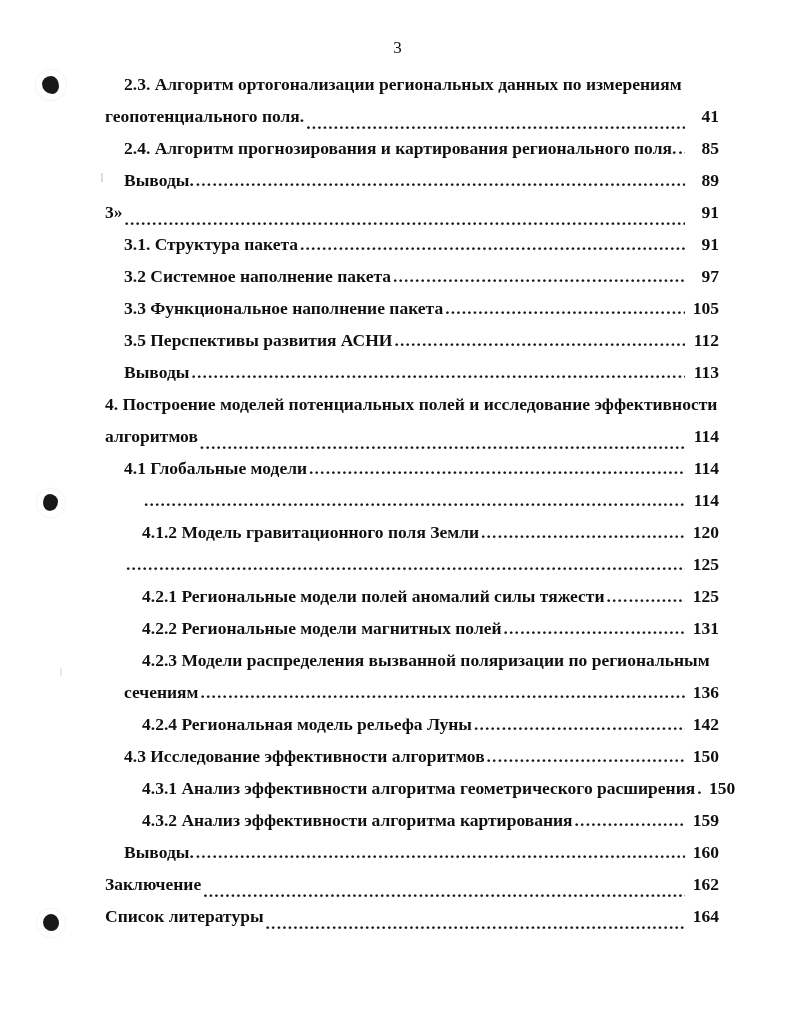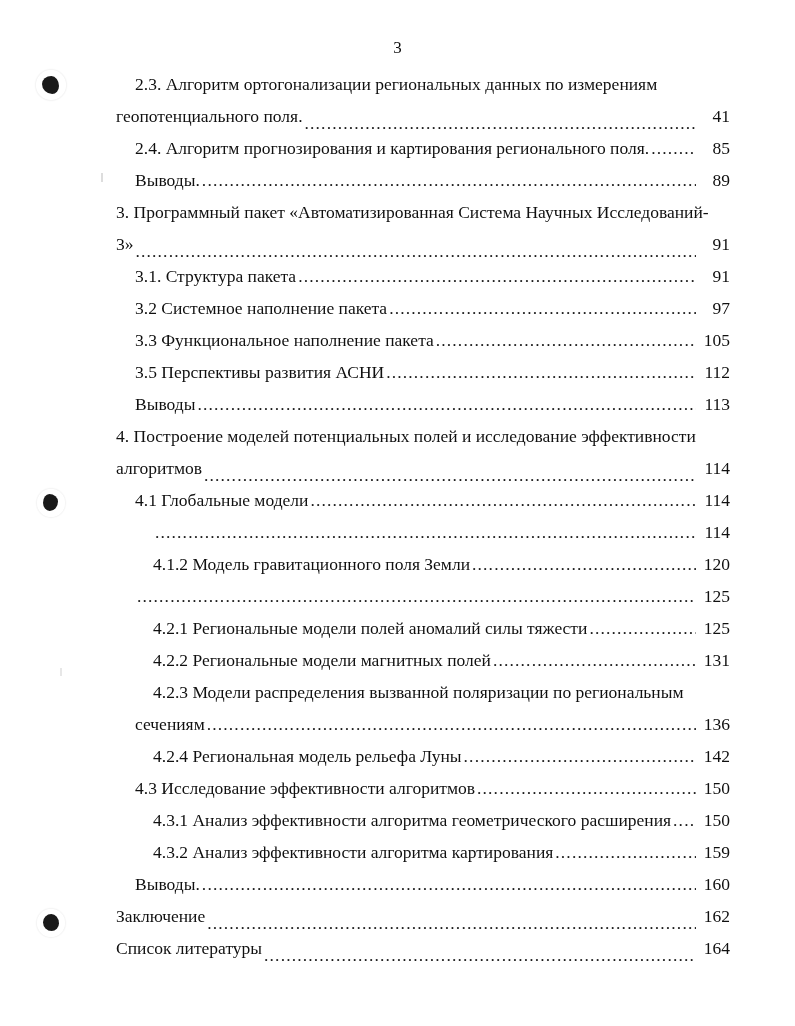--- a/index.html
+++ b/index.html
@@ -66,22 +66,23 @@
     width: 795px;
     text-align: center;
     font-size: 17px;
     letter-spacing: 0.2px;
   }
 
   
   #toc {
     position: absolute;
     top: 68px;
-    left: 116px;
+    left: 105px;
     width: 614px;   
+    font-weight: bold;
   }
 
   .entry {
     font-size: 17.5px;
     line-height: 32px;
     margin: 0;
   }
 
   .row {
     display: flex;
@@ -166,23 +167,20 @@
         </div>
       </div>
       <div class="entry">
         <div class="row lvl2">
           <span class="txt">Выводы.</span>
           <span class="leader"></span>
           <span class="pg">89</span>
         </div>
       </div>
       <div class="entry">
-        <div class="row lvl1 nolead">
-          <span class="txt">3. Программный пакет «Автоматизированная Система Научных Исследований-</span>
-        </div>
         <div class="row lvl1">
           <span class="txt">3»</span>
           <span class="leader"></span>
           <span class="pg">91</span>
         </div>
       </div>
       <div class="entry">
         <div class="row lvl2">
           <span class="txt">3.1. Структура пакета</span>
           <span class="leader"></span>

